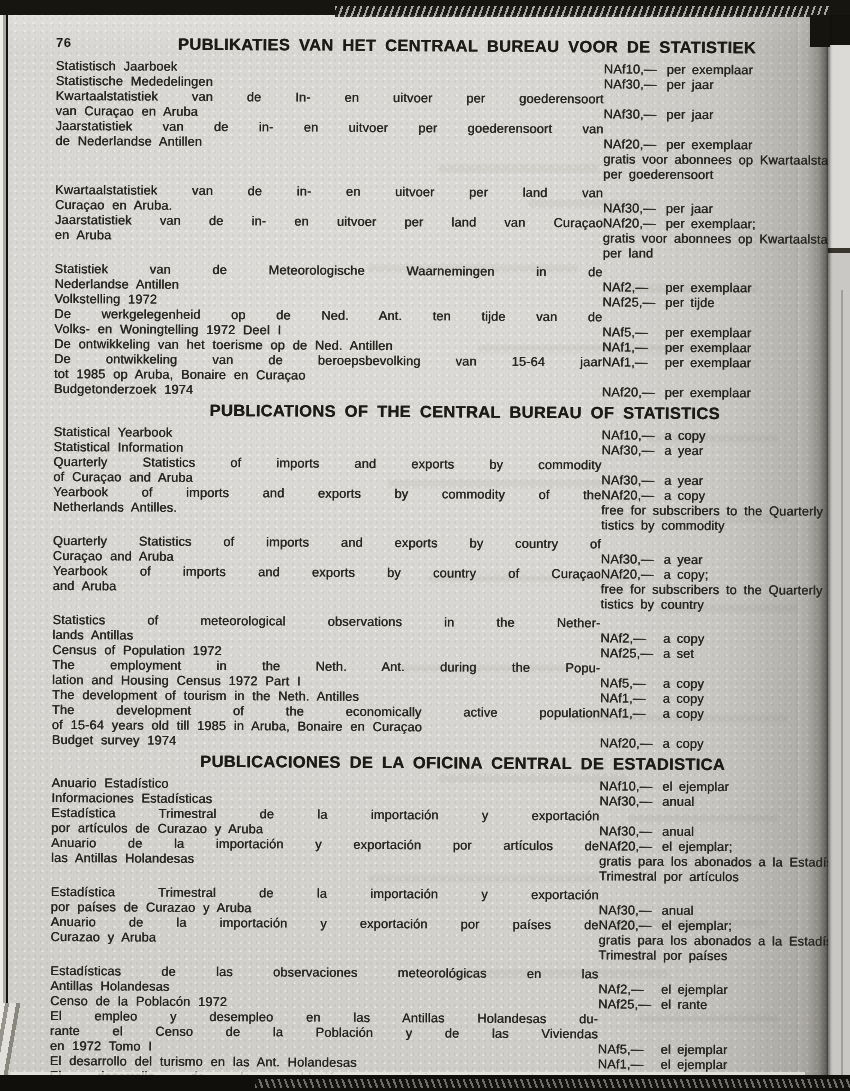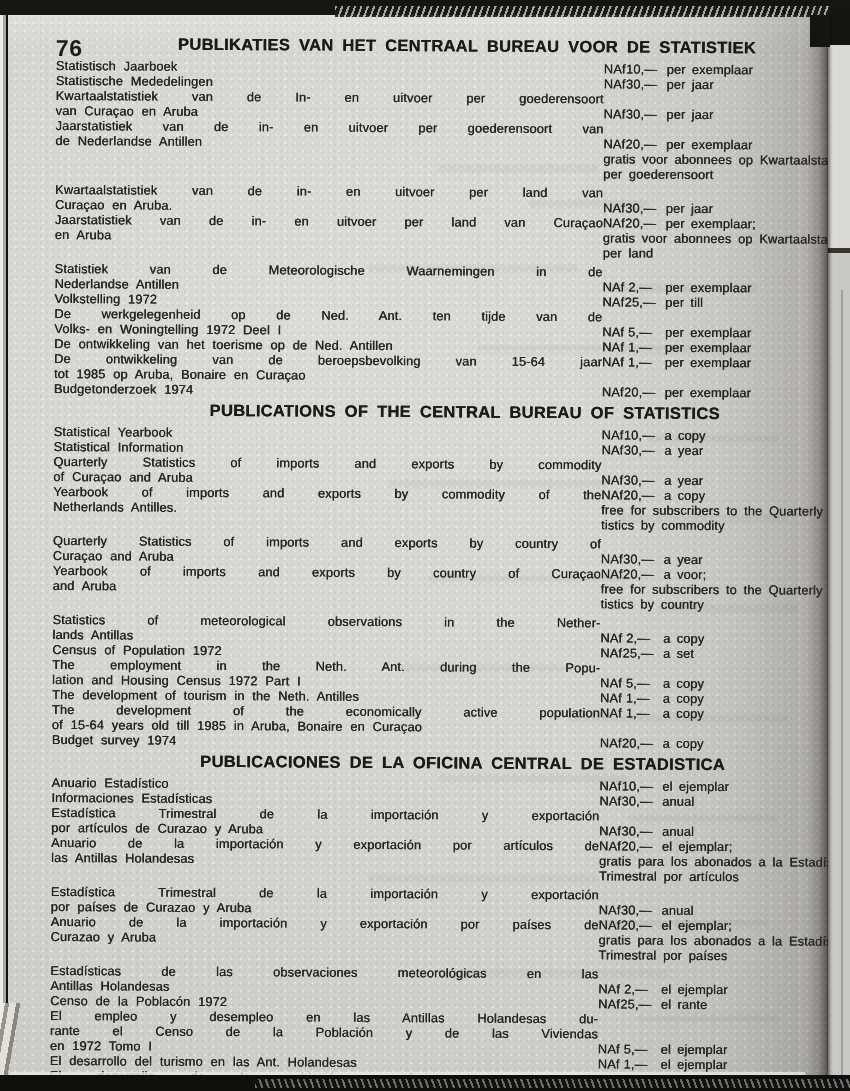--- a/index.html
+++ b/index.html
@@ -41,37 +41,37 @@
   .hatch-bottom{position:absolute;bottom:3px;left:255px;width:595px;height:9px;z-index:7;
     background:repeating-linear-gradient(70deg,#7e7d78 0 2px,#131210 2px 6px);opacity:.85;}
 
   .ghosts{position:absolute;inset:0;z-index:1;}
   .ghost-line{position:absolute;height:7px;border-radius:3px;background:rgba(70,66,58,.055);filter:blur(1.2px);}
 
   .content{position:absolute;left:48px;top:16px;width:742px;z-index:2;
     transform:rotate(.35deg);transform-origin:0 0;color:#26251f;}
 
   .sec-header{position:relative;height:20px;margin:3px 0 4px;}
-  .page-num{position:absolute;left:0;top:1px;font-weight:700;font-size:23px;color:#1c1b16;letter-spacing:.5px;}
+  .page-num{position:absolute;left:0;top:1px;font-weight:700;font-size:13px;color:#1c1b16;letter-spacing:.5px;}
   .sec-title{width:100%;box-sizing:border-box;padding-left:80px;text-align:center;
     font-weight:700;font-size:16.5px;letter-spacing:.3px;word-spacing:4px;color:#1c1b16;
     white-space:nowrap;text-shadow:.3px 0 0 currentColor;}
 
   .group{margin-bottom:4px;}
   .item{display:flex;align-items:flex-start;}
   .names{width:548px;flex:none;}
   .nline{font-size:12.8px;line-height:15px;letter-spacing:.15px;word-spacing:4px;
     white-space:nowrap;text-shadow:.35px 0 0 currentColor;}
   .nline.just{white-space:normal;text-align:justify;text-align-last:justify;text-justify:inter-word;}
   .prices{flex:1;min-width:0;overflow:visible;}
   .price,.note{font-size:12.8px;line-height:15px;letter-spacing:.15px;
     white-space:nowrap;text-shadow:.35px 0 0 currentColor;}
   .note{word-spacing:3px;}
   .cur{display:inline-block;}
-  .amt{display:inline-block;width:32px;text-align:center;}
+  .amt{display:inline-block;width:32px;text-align:left;}
   .unit{margin-left:9px;word-spacing:2.5px;}
 </style>
 </head>
 <body>
 
 <div class="band-top"></div>
 <div class="hatch-top"></div>
 
 <div class="page">
   <div class="ghosts">
@@ -167,21 +167,21 @@
           </div>
           <div class="prices" style="margin-top: 15px;">
             <div class="price"><span class="cur">NAf</span><span class="amt">2,—</span><span class="unit">per exemplaar</span></div>
           </div>
         </div>
         <div class="item">
           <div class="names">
             <div class="nline">Volkstelling 1972</div>
           </div>
           <div class="prices" style="margin-top: 0px;">
-            <div class="price"><span class="cur">NAf</span><span class="amt">25,—</span><span class="unit">per till</span></div>
+            <div class="price"><span class="cur">NAf</span><span class="amt">25,—</span><span class="unit">per tijde</span></div>
           </div>
         </div>
         <div class="item">
           <div class="names">
             <div class="nline just">De werkgelegenheid op de Ned. Ant. ten tijde van de</div>
             <div class="nline">Volks- en Woningtelling 1972 Deel I</div>
           </div>
           <div class="prices" style="margin-top: 15px;">
             <div class="price"><span class="cur">NAf</span><span class="amt">5,—</span><span class="unit">per exemplaar</span></div>
           </div>
@@ -262,21 +262,21 @@
           <div class="prices" style="margin-top: 15px;">
             <div class="price"><span class="cur">NAf</span><span class="amt">30,—</span><span class="unit">a year</span></div>
           </div>
         </div>
         <div class="item">
           <div class="names">
             <div class="nline just">Yearbook of imports and exports by country of Curaçao</div>
             <div class="nline">and Aruba</div>
           </div>
           <div class="prices" style="margin-top: 0px;">
-            <div class="price"><span class="cur">NAf</span><span class="amt">20,—</span><span class="unit">a voor;</span></div>
+            <div class="price"><span class="cur">NAf</span><span class="amt">20,—</span><span class="unit">a copy;</span></div>
             <div class="note">free for subscribers to the Quarterly sta-</div>
             <div class="note">tistics by country</div>
           </div>
         </div>
       </div>
       <div class="group">
         <div class="item">
           <div class="names">
             <div class="nline just">Statistics of meteorological observations in the Nether-</div>
             <div class="nline">lands Antillas</div>

